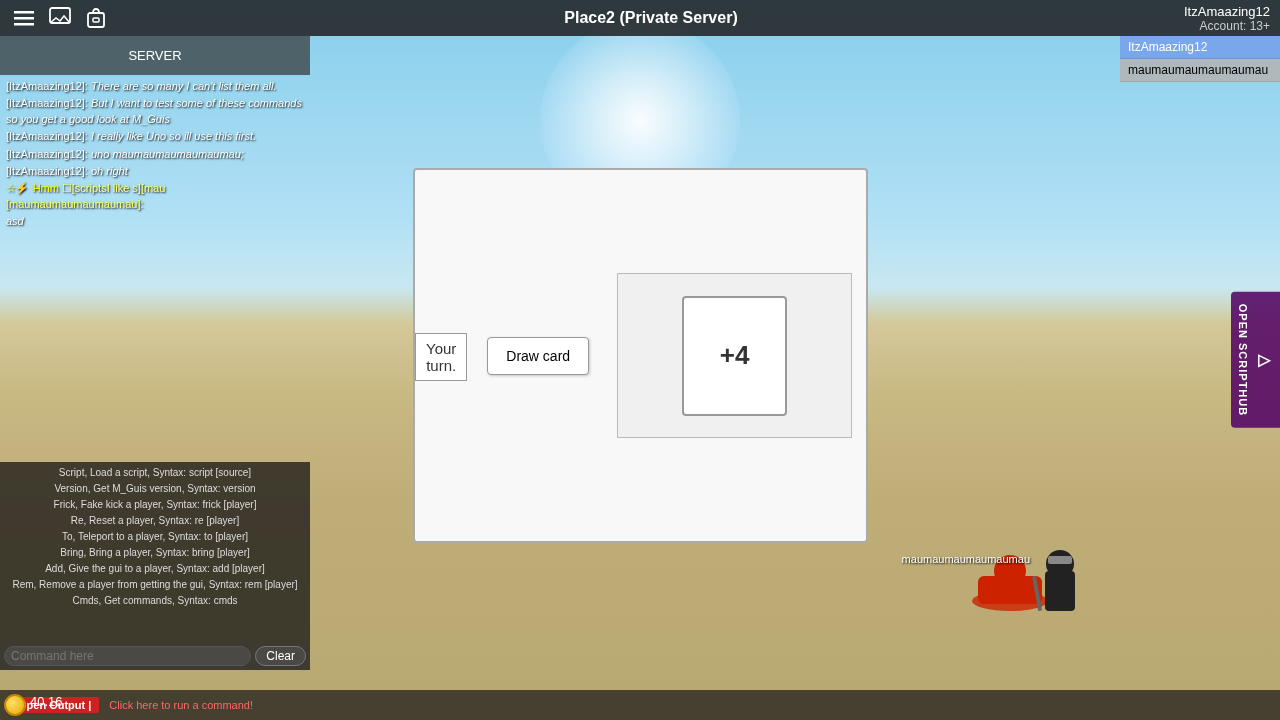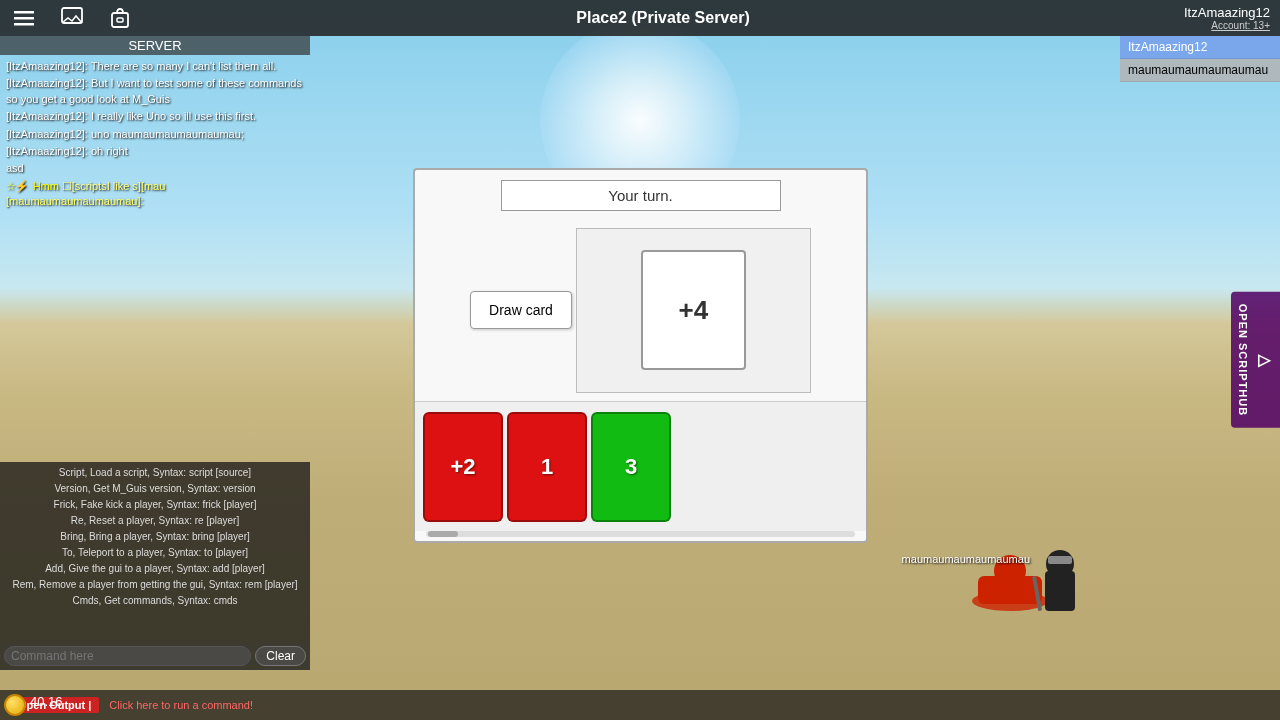--- a/index.html
+++ b/index.html
@@ -36,21 +36,20 @@
       position: absolute;
       top: 0;
       left: 0;
       right: 0;
       height: 36px;
       background: rgba(30,30,30,0.85);
       display: flex;
       align-items: center;
       padding: 0 10px;
       z-index: 100;
-      gap: 12px;
     }
 
     .topbar-icon {
       width: 28px;
       height: 28px;
       display: flex;
       align-items: center;
       justify-content: center;
       margin-right: 8px;
       cursor: pointer;
@@ -102,35 +101,35 @@
       display: flex;
       flex-direction: column;
       z-index: 50;
     }
 
     #server-label {
       background: rgba(50,50,50,0.7);
       color: white;
       text-align: center;
       font-size: 13px;
-      padding: 2px 0;
+      padding: 12px 0;
     }
 
     #chat-messages {
       flex: 1;
       overflow-y: auto;
       padding: 4px 6px;
       font-size: 11px;
       color: white;
       text-shadow: 1px 1px 2px #000;
     }
 
     .chat-msg { margin-bottom: 2px; line-height: 1.4; }
     .chat-user { color: #fff; font-weight: normal; }
-    .chat-text { color: #fff; }
+    .chat-text { color: #fff; font-style: italic; }
     .chat-highlight { color: #ff8; }
 
     #script-list {
       background: rgba(20,20,20,0.75);
       padding: 4px 6px;
       font-size: 10px;
       color: #ddd;
       height: 180px;
       overflow-y: auto;
       scrollbar-width: thin;
@@ -219,40 +218,40 @@
       position: absolute;
       top: 168px;
       left: 413px;
       width: 455px;
       height: 375px;
       background: #f8f8f8;
       border: 2px solid #aaa;
       border-radius: 4px;
       z-index: 200;
       display: flex;
-      flex-direction: column;
+      flex-direction: row;
       align-items: center;
       overflow: hidden;
     }
 
     #turn-label {
       width: 280px;
       margin: 10px auto 8px;
       border: 1px solid #999;
       background: white;
       text-align: center;
       font-size: 15px;
       padding: 6px 10px;
       color: #333;
     }
 
     #card-area {
       display: flex;
       align-items: center;
-      gap: 4px;
+      gap: 28px;
       width: 100%;
       padding: 0 20px;
       flex: 1;
       justify-content: center;
     }
 
     #draw-card-btn {
       background: white;
       border: 1px solid #999;
       border-radius: 4px;
@@ -402,21 +401,21 @@
   <div class="topbar-icon">
     <svg width="22" height="22" viewBox="0 0 22 22">
         <rect x="3" y="6" width="16" height="14" rx="2" fill="none" stroke="white" stroke-width="1.8"></rect>
         <path d="M8 6 Q8 2 11 2 Q14 2 14 6" fill="none" stroke="white" stroke-width="1.8"></path>
         <rect x="8" y="11" width="6" height="4" rx="1" fill="none" stroke="white" stroke-width="1.5"></rect>
       </svg>
   </div>
   <div id="topbar-title">Place2 (Private Server)</div>
   <div id="topbar-user">
     <div>ItzAmaazing12</div>
-    <div style="font-size:10px;color:#ccc;text-decoration:underline;">Account: 13+</div>
+    <div style="font-size:12px;color:#ccc;">Account: 13+</div>
   </div>
 </div>
 
 <div id="player-list">
   <div class="player-item active">ItzAmaazing12</div>
   <div class="player-item">maumaumaumaumaumau</div>
 </div>
 
 <div id="chat-panel">
   <div id="server-label">SERVER</div>
@@ -434,35 +433,35 @@
       <span class="chat-text"> I really like Uno so ill use this first.</span>
     </div>
     <div class="chat-msg">
       <span class="chat-user">[ItzAmaazing12]:</span>
       <span class="chat-text"> uno maumaumaumaumaumau;</span>
     </div>
     <div class="chat-msg">
       <span class="chat-user">[ItzAmaazing12]:</span>
       <span class="chat-text"> oh right</span>
     </div>
+    <div class="chat-msg chat-highlight">
+      <span style="color:#ff4;">☆⚡ </span><span style="color:#ff0;">Hmm </span><span>☐[scriptsI like s]</span><span style="color:#ff6;">[mau [maumaumaumaumaumau]:</span>
+    </div>
     <div class="chat-msg">
       <span class="chat-text">asd</span>
-    </div>
-    <div class="chat-msg chat-highlight">
-      <span style="color:#ff4;">☆⚡ </span><span style="color:#ff0;">Hmm </span><span>☐[scriptsI like s]</span><span style="color:#ff6;">[mau [maumaumaumaumaumau]:</span>
     </div>
   </div>
 
   <div id="script-list">
     <div class="script-item">Script, Load a script, Syntax: script [source]</div>
     <div class="script-item">Version, Get M_Guis version, Syntax: version</div>
     <div class="script-item">Frick, Fake kick a player, Syntax: frick [player]</div>
     <div class="script-item">Re, Reset a player, Syntax: re [player]</div>
+    <div class="script-item">To, Teleport to a player, Syntax: to [player]</div>
     <div class="script-item">Bring, Bring a player, Syntax: bring [player]</div>
-    <div class="script-item">To, Teleport to a player, Syntax: to [player]</div>
     <div class="script-item">Add, Give the gui to a player, Syntax: add [player]</div>
     <div class="script-item">Rem, Remove a player from getting the gui, Syntax: rem [player]</div>
     <div class="script-item">Cmds, Get commands, Syntax: cmds</div>
 
   </div>
 
   <div id="chat-input-row">
     <input id="chat-input" type="text" placeholder="Command here" style="">
     <button id="clear-btn">Clear</button>
   </div>

